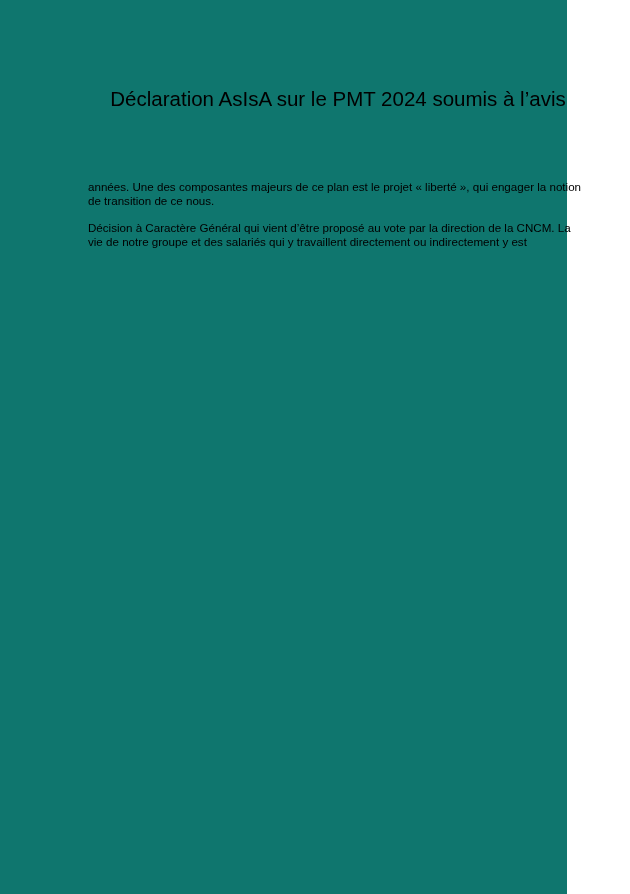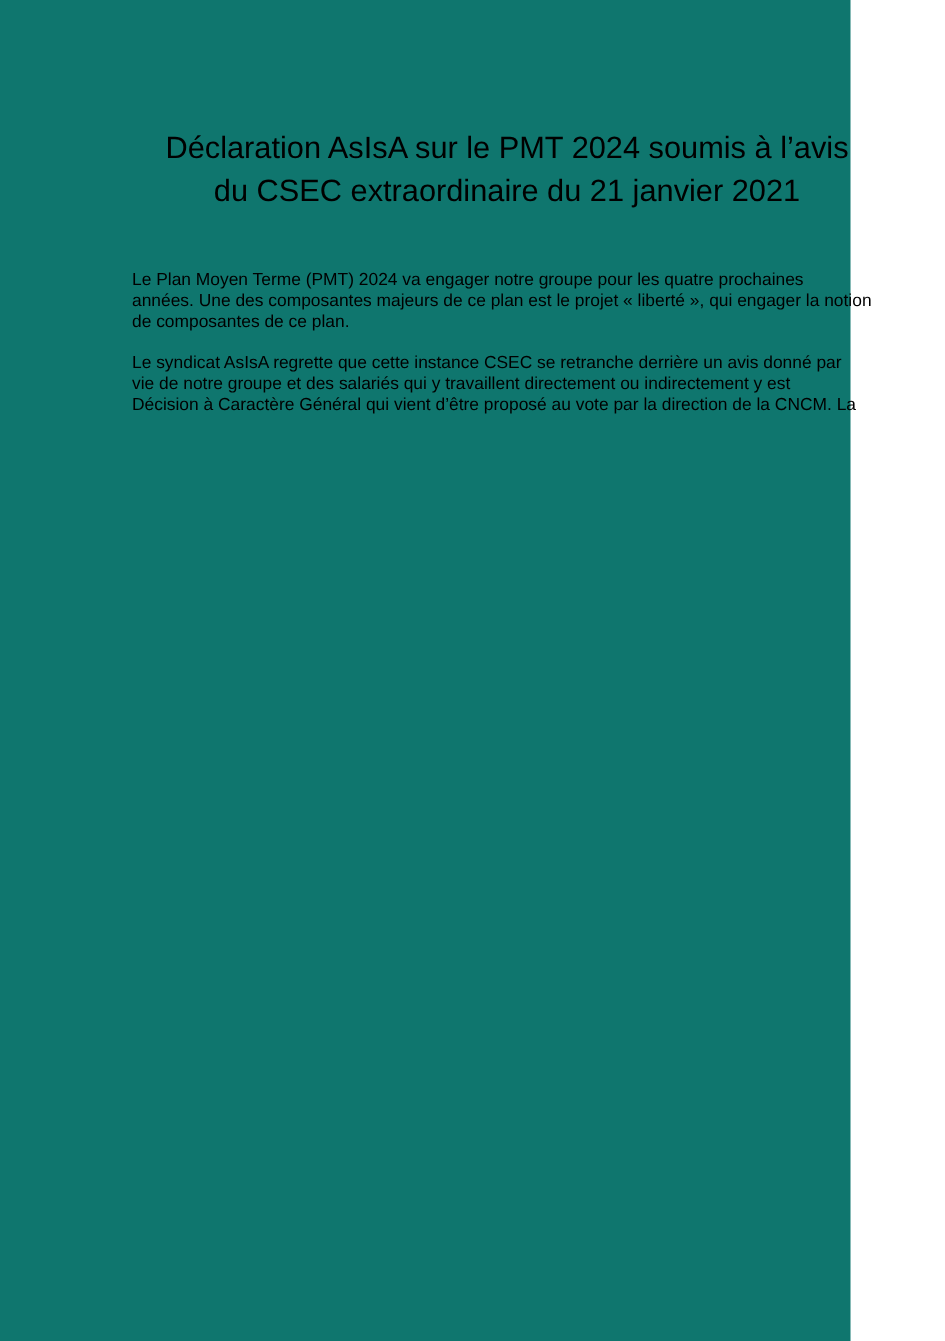--- a/index.html
+++ b/index.html
@@ -56,29 +56,26 @@
       white-space: nowrap;
     }
   </style>
 </head>
 <body>
 
 <div class="page">
 
   <h1 class="title">
     <span>Déclaration AsIsA sur le PMT 2024 soumis à l’avis</span>
-    <span>du CSEC extraordinaire du 21 janvier 2021</span>
   </h1>
 
   <div class="body-text">
     <p class="para">
-      <span>Le Plan Moyen Terme (PMT) 2024 va engager notre groupe pour les quatre prochaines</span>
       <span>années. Une des composantes majeurs de ce plan est le projet « liberté », qui engager la notion</span>
-      <span>de composantes de ce plan.</span>
+      <span>de transition de ce nous.</span>
     </p>
     <p class="para">
-      <span>Le syndicat AsIsA regrette que cette instance CSEC se retranche derrière un avis donné par</span>
+      <span>Décision à Caractère Général qui vient d’être proposé au vote par la direction de la CNCM. La</span>
       <span>vie de notre groupe et des salariés qui y travaillent directement ou indirectement y est</span>
-      <span>Décision à Caractère Général qui vient d’être proposé au vote par la direction de la CNCM. La</span>
     </p>
   </div>
 
 </div>
 
 </body></html>

